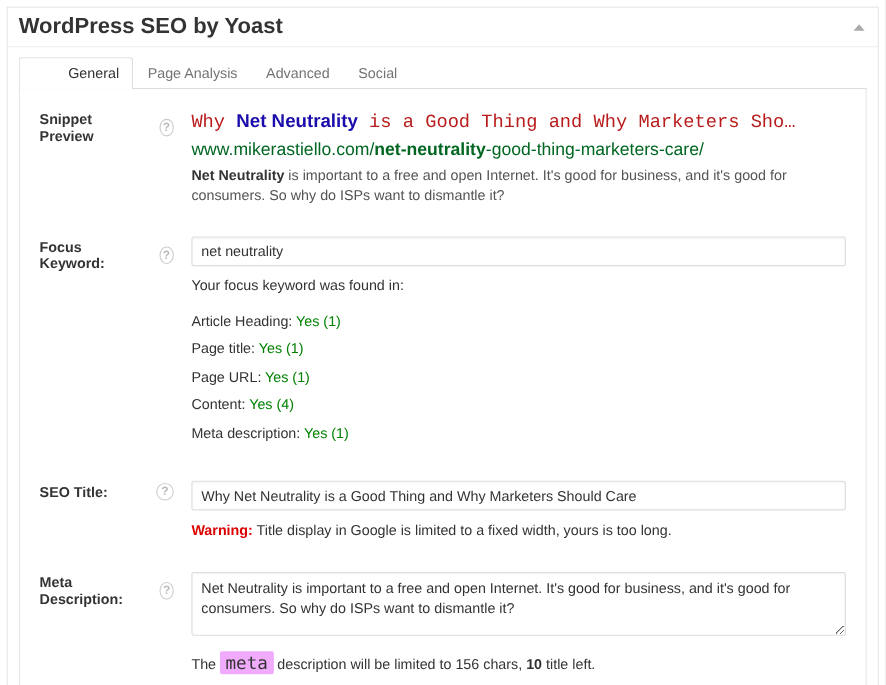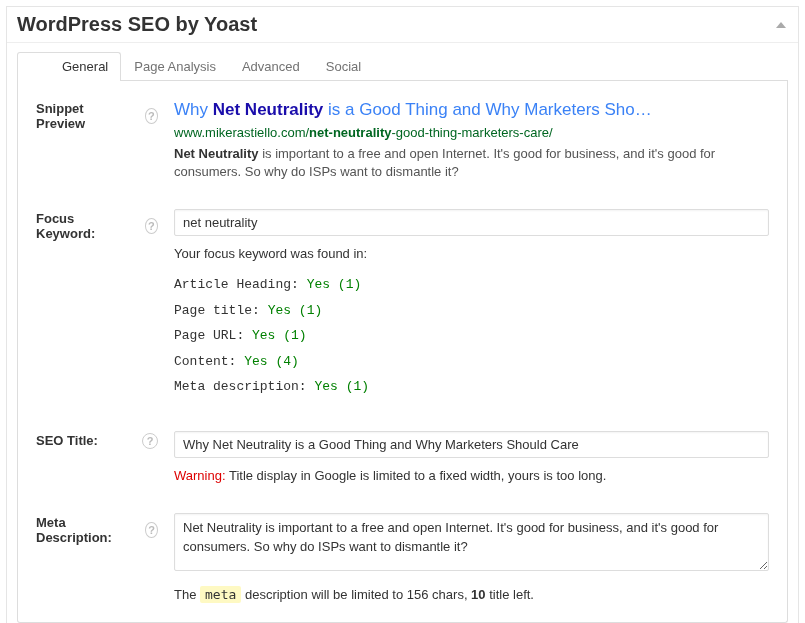--- a/index.html
+++ b/index.html
@@ -103,25 +103,25 @@
     flex: 1;
     font-size: 13px;
     line-height: 1.5;
   }
   .snippet-title {
     font-size: 17px;
     color: #1a0dab;
     line-height: 1.3;
     margin-bottom: 2px;
   }
-  .snippet-title .pre { color: #3b82f6; }
+  .snippet-title .pre { color: #b91c1c; font-family: Liberation Mono, monospace; }
   .snippet-title .bold { font-weight: 700; color: #1a0dab; }
   .snippet-url {
     color: #006621;
-    font-size: 13px;
+    font-size: 16px;
     margin-bottom: 2px;
   }
   .snippet-url .bold { font-weight: 700; }
   .snippet-desc {
     color: #545454;
     font-size: 13px;
     line-height: 1.4;
   }
   .snippet-desc .bold { font-weight: 700; color: #333; }
   input[type=text], textarea {
@@ -133,29 +133,29 @@
     font-family: inherit;
     box-shadow: inset 0 1px 2px rgba(0,0,0,0.05);
     color: #333;
   }
   textarea { resize: both; height: 58px; line-height: 1.4; }
   .below-input {
     margin-top: 8px;
     color: #333;
   }
   .found-list { margin-top: 12px; }
-  .found-list div { margin-bottom: 6px; font-family: Liberation Mono, monospace; }
+  .found-list div { margin-bottom: 6px; }
   .yes { color: #008000; font-weight: 400; }
-  .warn { color: #d00; font-weight: 400; }
+  .warn { color: #d00; font-weight: 700; }
   code.meta {
-    background: #fef9c3;
+    background: #f0abfc;
     padding: 1px 5px;
     border-radius: 2px;
     font-family: Menlo, Consolas, monospace;
-    font-size: 13px;
+    font-size: 16px;
   }
   .chars-left { font-weight: 700; text-align: center; }
 </style>
 </head>
 <body>
 
 <div class="metabox">
   <div class="metabox-header">
     <h3>WordPress SEO by Yoast</h3>
     <div class="toggle-arrow"></div>

